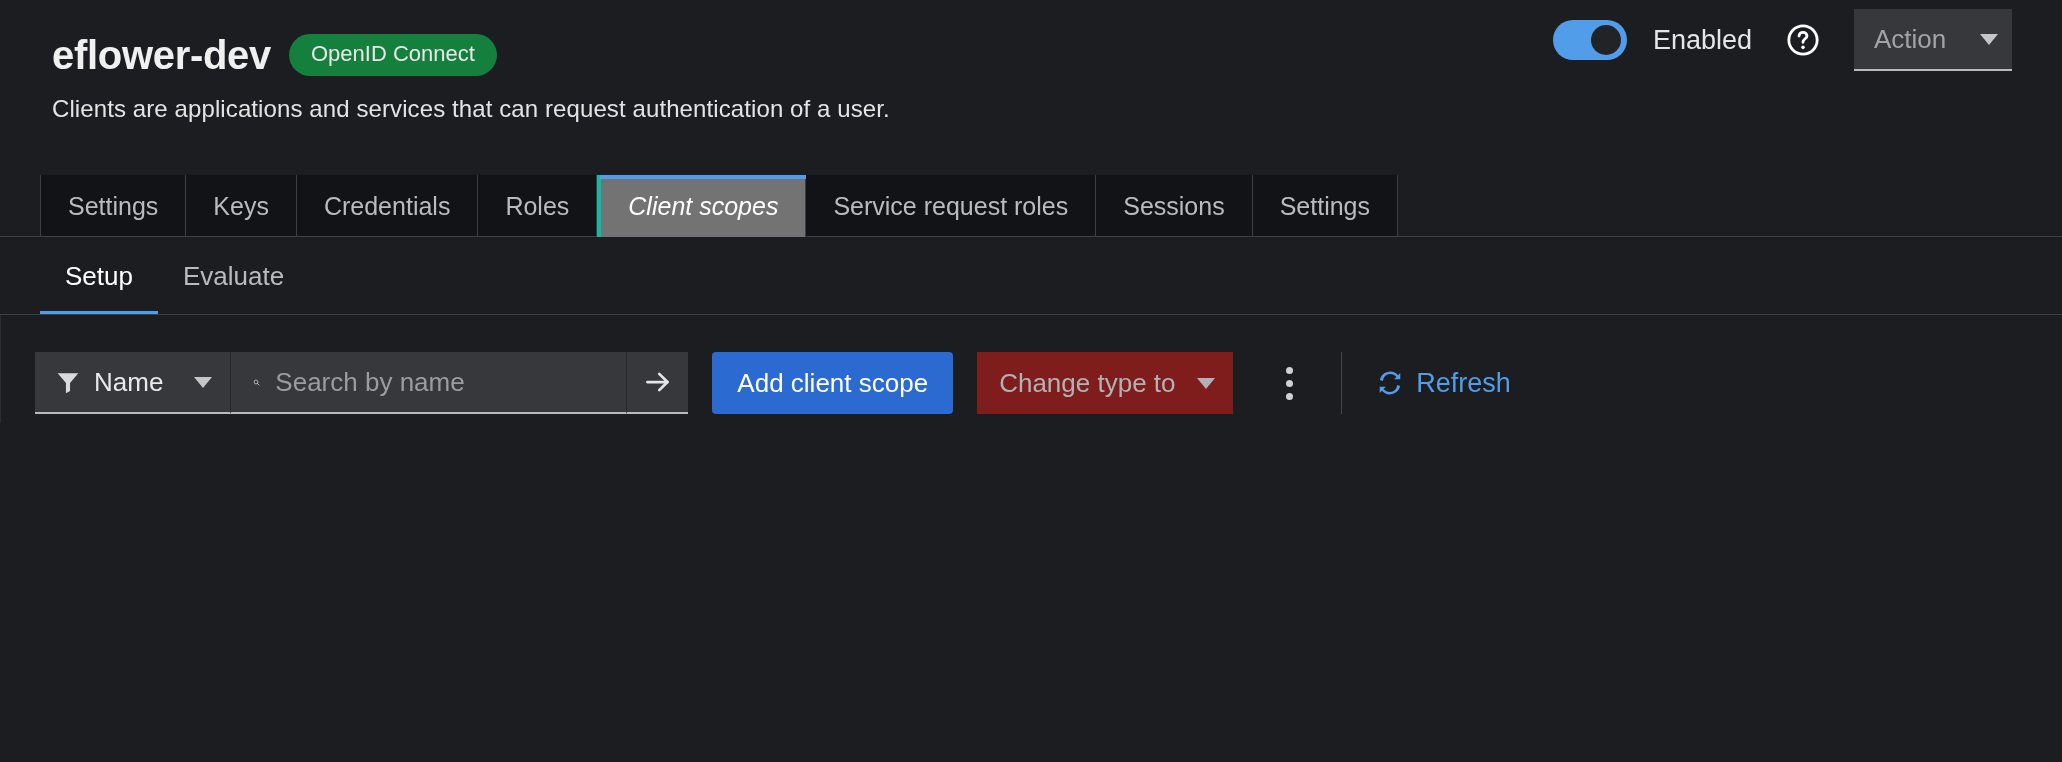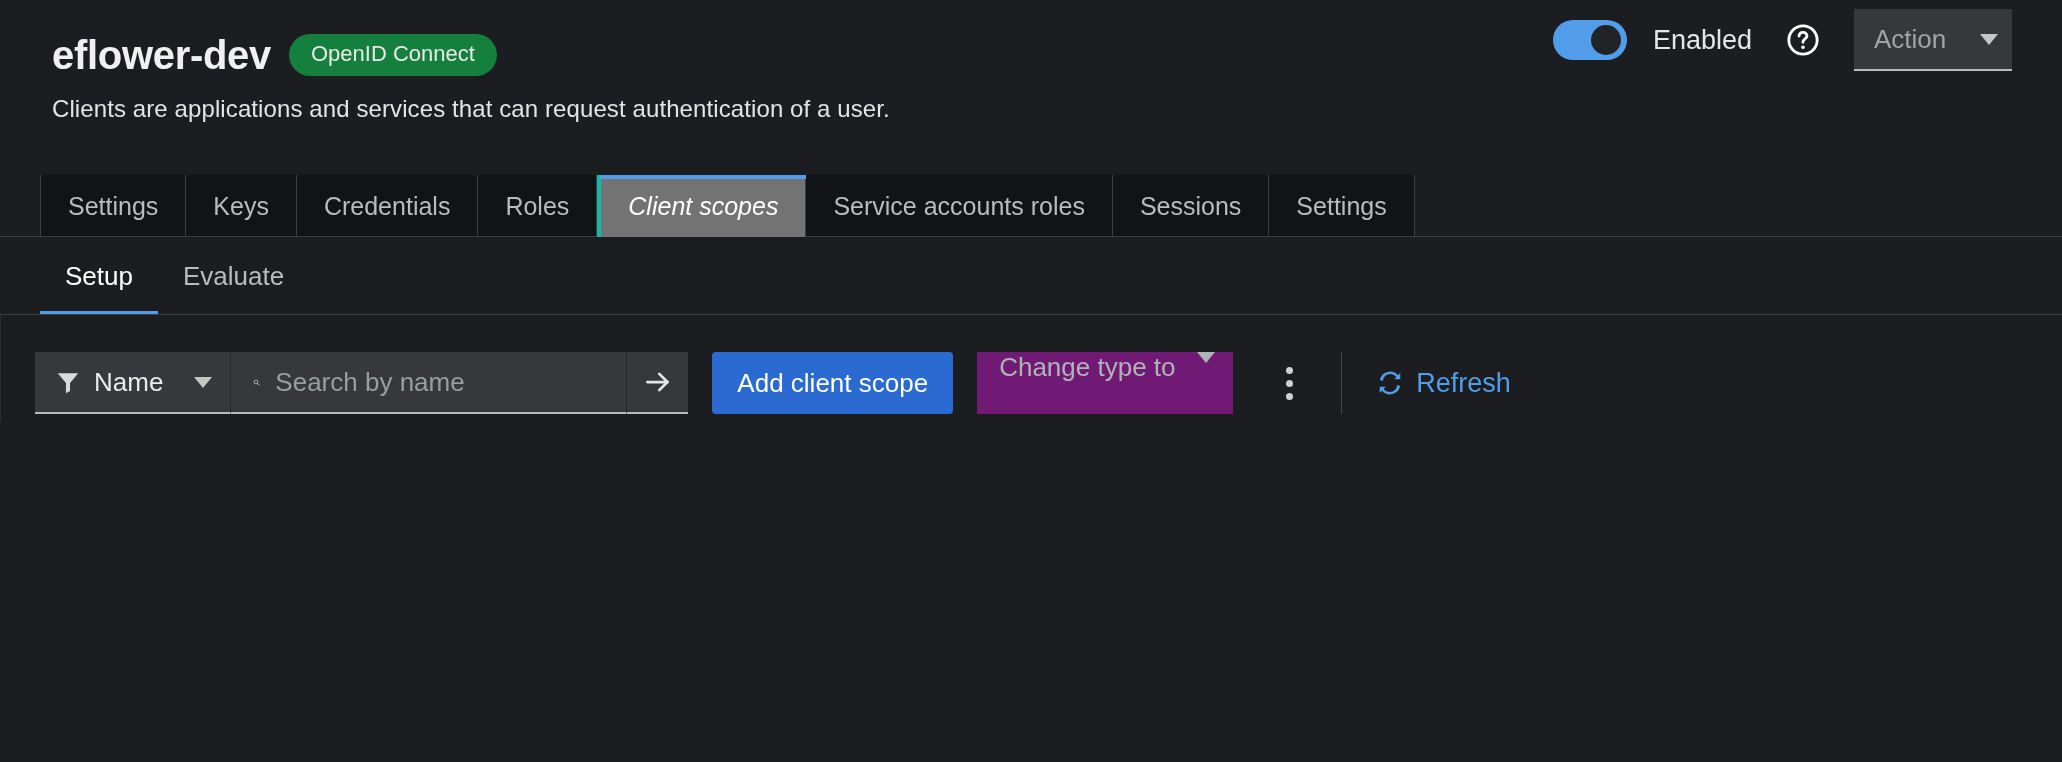--- a/index.html
+++ b/index.html
@@ -285,22 +285,23 @@
     font-size: 26px;
     padding: 0 25px;
     cursor: pointer;
     white-space: nowrap;
   }
 
   .type-select {
     margin-left: 24px;
     height: 62px;
     min-width: 256px;
-    background: #701a75;
-    display: flex;
+    background: #7f1d1d;
+    display: flex;
+    align-items: center;
     justify-content: space-between;
     padding: 0 18px 0 22px;
     cursor: not-allowed;
   }
   .type-select .label {
     font-size: 26px;
     color: #b0b3b6;
     white-space: nowrap;
   }
   .type-select .caret { border-top-color: #b0b3b6; margin-left: 20px; }
@@ -374,21 +375,21 @@
       </div>
     </div>
   </div>
 
   <div class="tabbar">
     <div class="tab">Settings</div>
     <div class="tab">Keys</div>
     <div class="tab">Credentials</div>
     <div class="tab">Roles</div>
     <div class="tab active">Client scopes</div>
-    <div class="tab">Service accounts roles</div>
+    <div class="tab">Service request roles</div>
     <div class="tab">Sessions</div>
     <div class="tab">Settings</div>
   </div>
 
   <div class="subtabbar">
     <div class="subtab active">Setup</div>
     <div class="subtab">Evaluate</div>
   </div>
 
   <div class="content">

